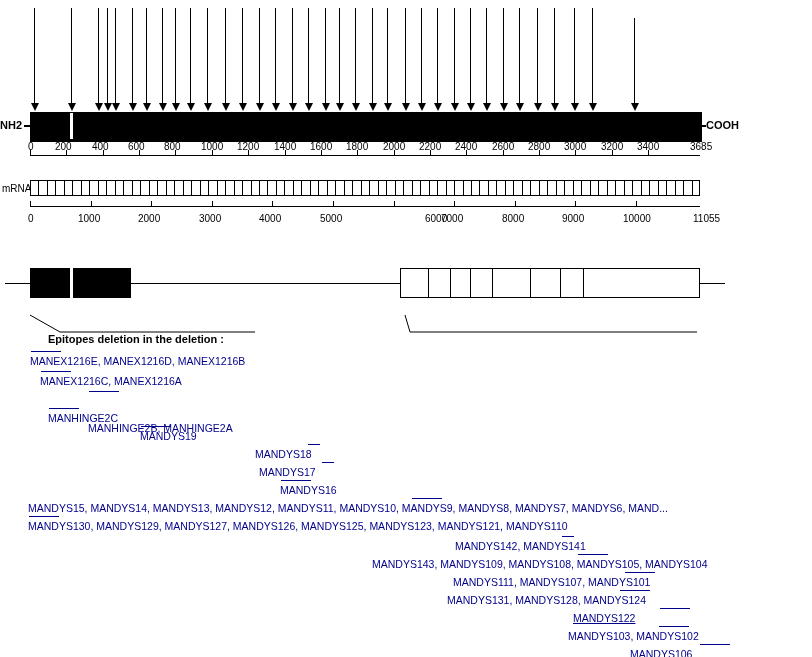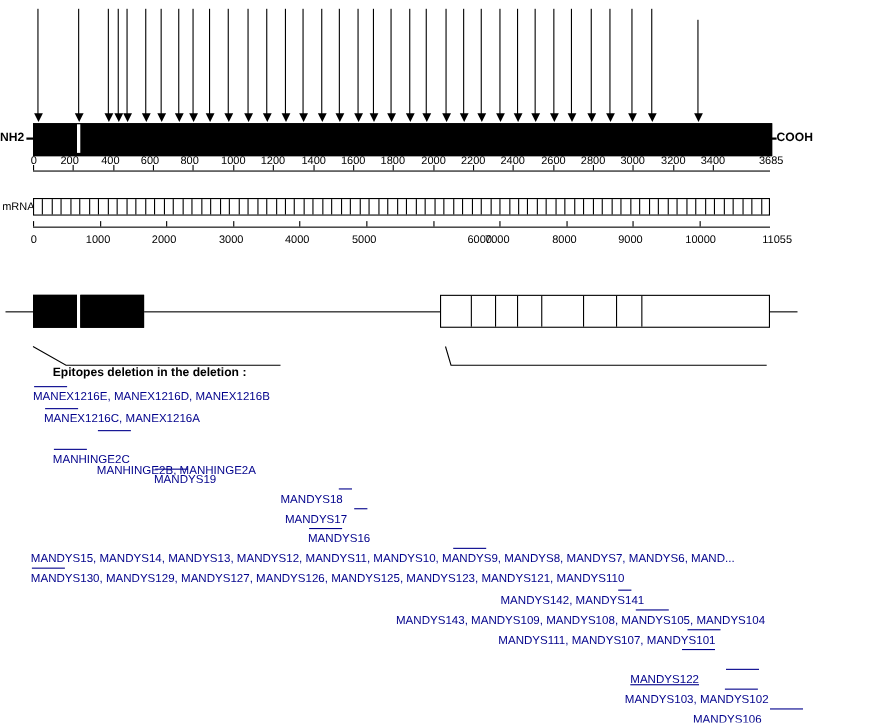--- a/index.html
+++ b/index.html
@@ -415,24 +415,25 @@
       <div class="epi-text" style="left: 259px; top: 466px;">MANDYS17</div>
       <div class="epi-bar" style="left: 322px; top: 462px; width: 12px;"></div>
       <div class="epi-text" style="left: 280px; top: 484px;">MANDYS16</div>
       <div class="epi-bar" style="left: 281px; top: 480px; width: 30px;"></div>
       <div class="epi-text" style="left: 28px; top: 502px;">MANDYS15, MANDYS14, MANDYS13, MANDYS12, MANDYS11, MANDYS10, MANDYS9, MANDYS8, MANDYS7, MANDYS6, MAND...</div>
       <div class="epi-bar" style="left: 412px; top: 498px; width: 30px;"></div>
       <div class="epi-text" style="left: 28px; top: 520px;">MANDYS130, MANDYS129, MANDYS127, MANDYS126, MANDYS125, MANDYS123, MANDYS121, MANDYS110</div>
       <div class="epi-bar" style="left: 29px; top: 516px; width: 30px;"></div>
       <div class="epi-text" style="left: 455px; top: 540px;">MANDYS142, MANDYS141</div>
       <div class="epi-bar" style="left: 562px; top: 536px; width: 12px;"></div>
-      <div class="epi-text" style="left: 360px; top: 558px;">MANDYS143, MANDYS109, MANDYS108, MANDYS105, MANDYS104</div>
+      <div class="epi-text" style="left: 372px; top: 558px;">MANDYS143, MANDYS109, MANDYS108, MANDYS105, MANDYS104</div>
       <div class="epi-bar" style="left: 578px; top: 554px; width: 30px;"></div>
       <div class="epi-text" style="left: 453px; top: 576px;">MANDYS111, MANDYS107, MANDYS101</div>
       <div class="epi-bar" style="left: 625px; top: 572px; width: 30px;"></div>
+      <div class="epi-text" style="left: 447px; top: 594px;">MANDYS131, MANDYS128, MANDYS124</div>
       <div class="epi-bar" style="left: 620px; top: 590px; width: 30px;"></div>
       <div class="epi-text" style="left: 573px; top: 612px; text-decoration: underline;">MANDYS122</div>
       <div class="epi-bar" style="left: 660px; top: 608px; width: 30px;"></div>
       <div class="epi-text" style="left: 568px; top: 630px;">MANDYS103, MANDYS102</div>
       <div class="epi-bar" style="left: 659px; top: 626px; width: 30px;"></div>
       <div class="epi-text" style="left: 630px; top: 648px;">MANDYS106</div>
       <div class="epi-bar" style="left: 700px; top: 644px; width: 30px;"></div>
     </div>
 
 </div>

